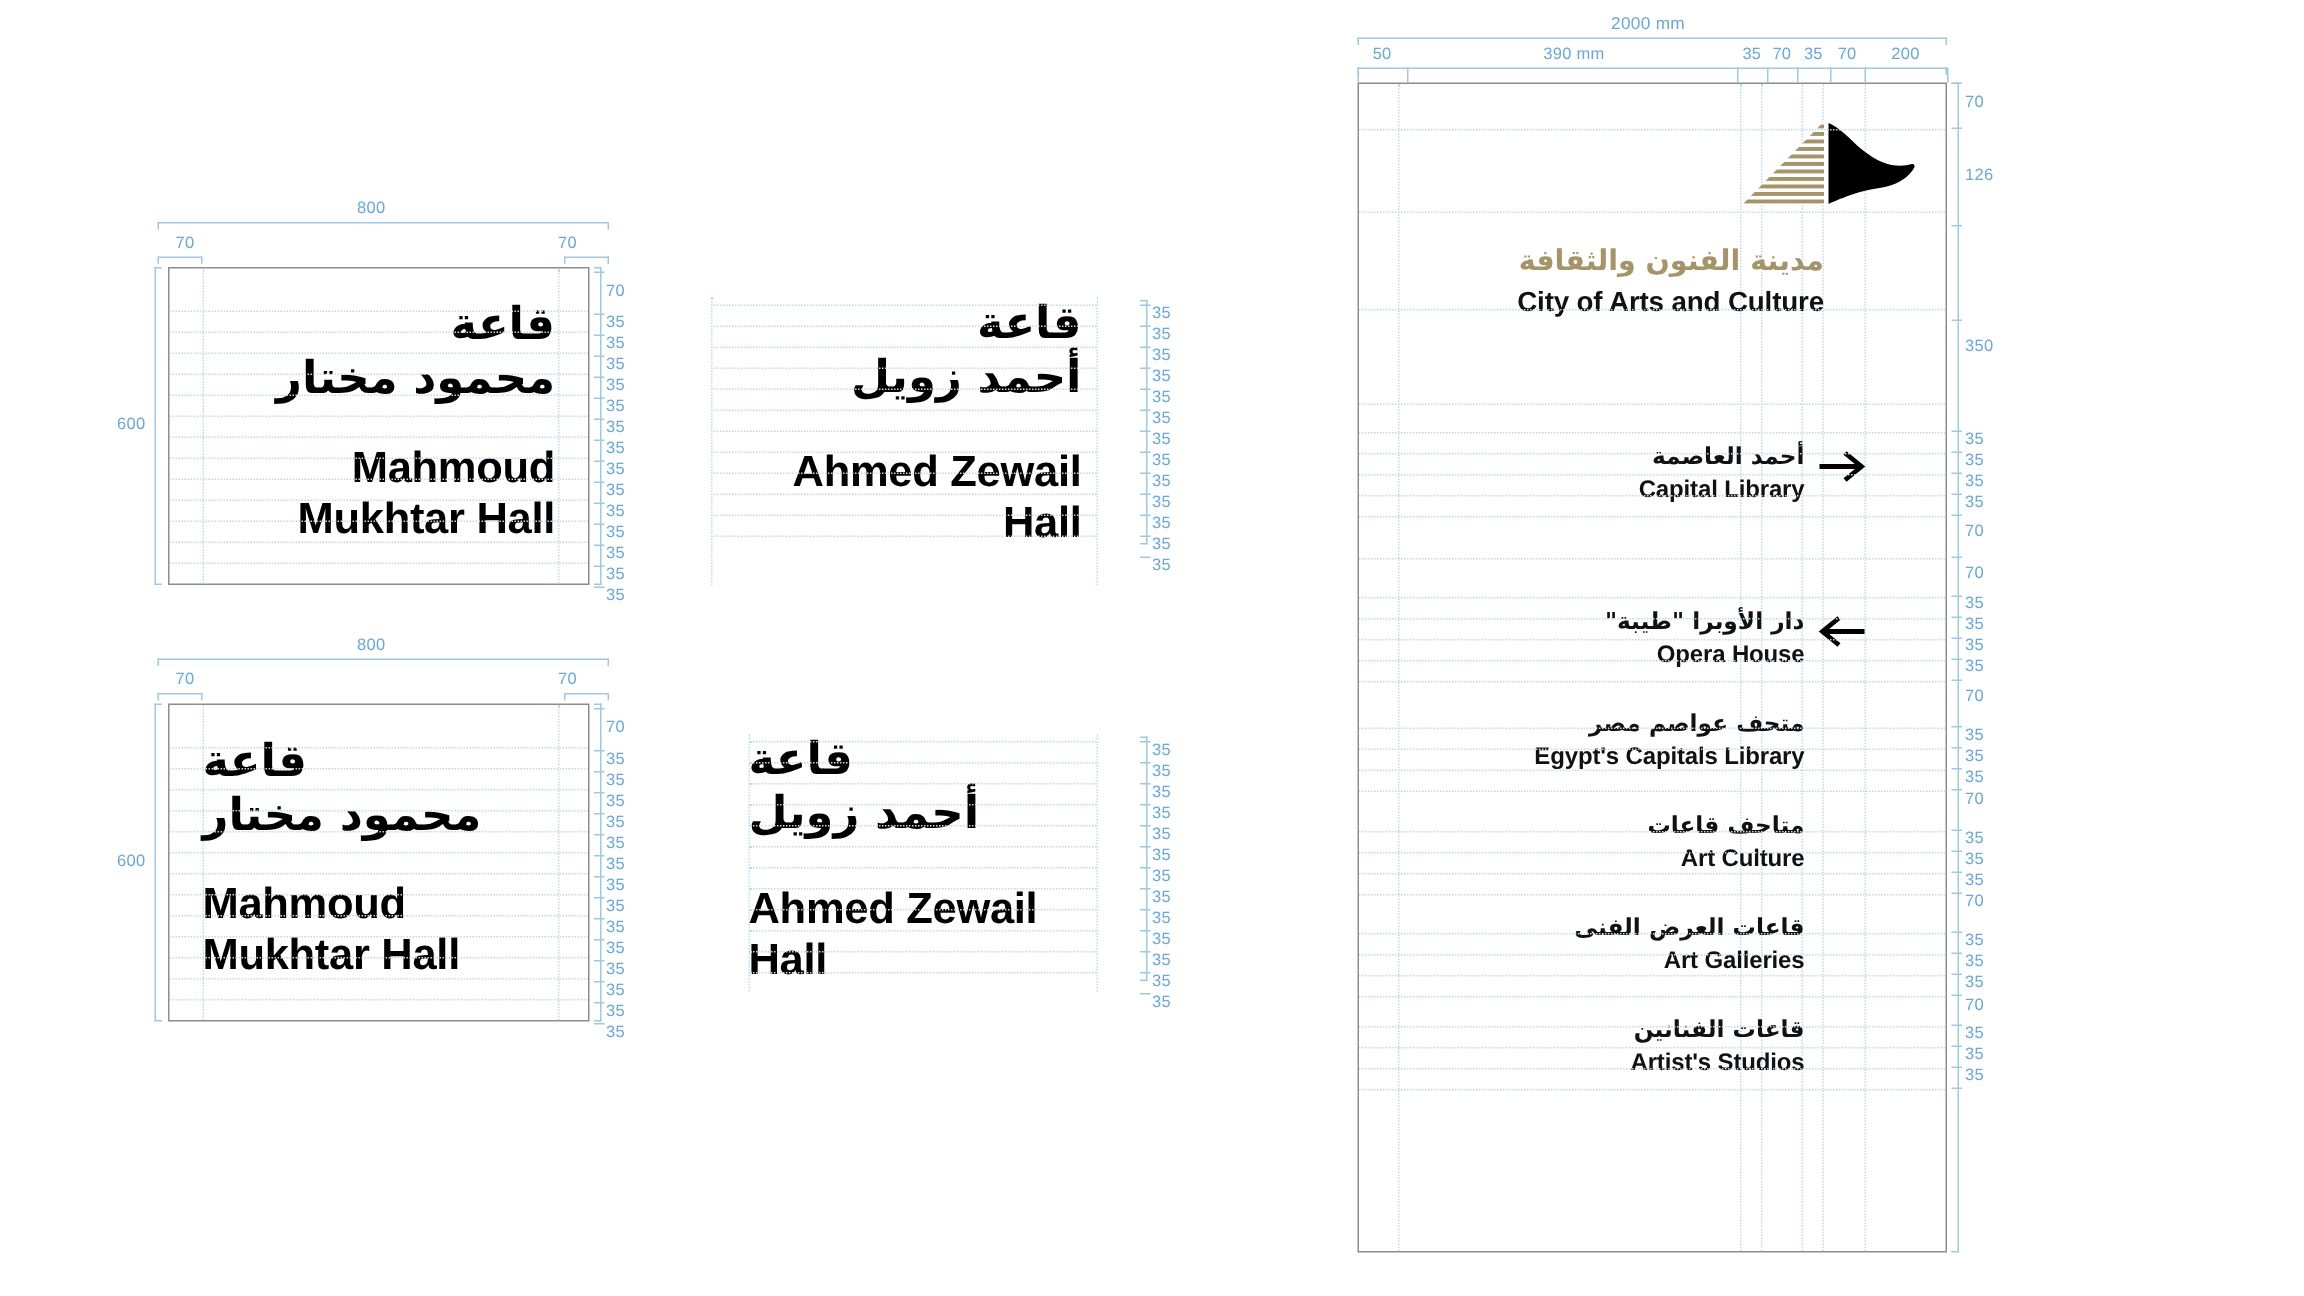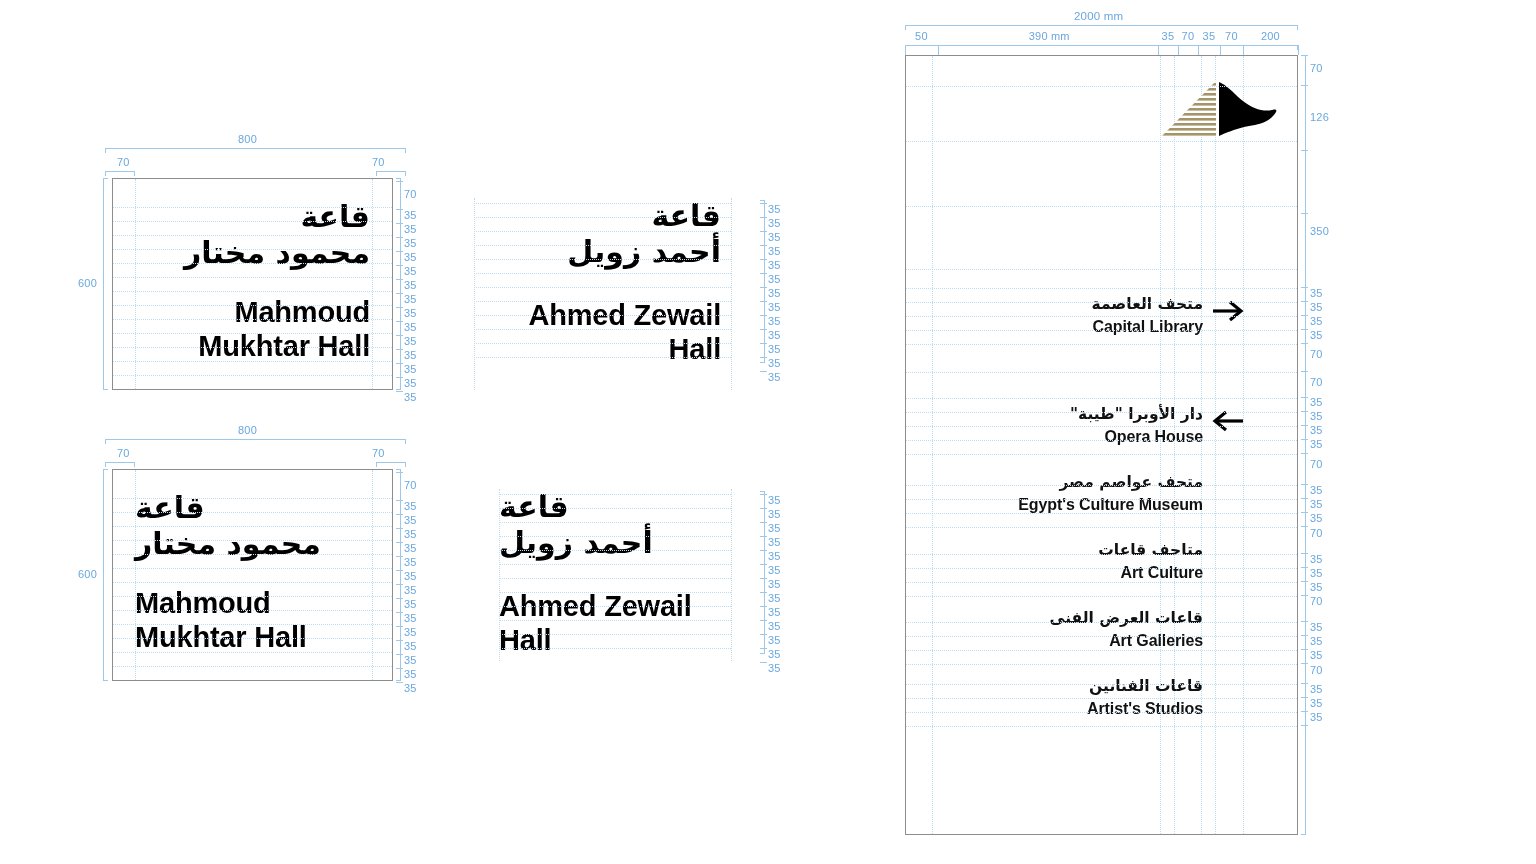--- a/index.html
+++ b/index.html
@@ -434,40 +434,42 @@
               <rect x="0" y="37" width="56" height="2.6"></rect>
               <rect x="0" y="42" width="56" height="2.6"></rect>
               <rect x="0" y="47" width="56" height="2.6"></rect>
               <rect x="0" y="52" width="56" height="2.6"></rect>
             </g>
           </g>
           <path d="M58,1 L58,55 C58,55 75,47 88,45 C96,44 104,42 110,37 C112,35 114,33 115,31 C116,29.5 115,28 113,28.5 C110,29.3 106,30 100,29 C92,27.6 82,21 74,13 C68,7 62,2.5 58,1 Z" fill="#000000"></path>
         </svg>
       </div>
 
+      <div class="brand-ar" style="left:0;top:108px;width:310px;">مدينة الفنون والثقافة</div>
+      <div class="brand-en" style="left:0;top:135px;width:310px;">City of Arts and Culture</div>
 
       <div id="dirEntries">
-          <div class="dir-ar" style="left: 0px; top: 240px; width: 297px;">متحف العاصمة</div>
+          <div class="dir-ar" style="left: 0px; top: 240px; width: 297px;">أحمد العاصمة</div>
           <div class="dir-en" style="left: 0px; top: 262px; width: 297px;">Capital Library</div>
           <div class="arrow" style="left: 305px; top: 242px;"><svg width="34" height="26" viewBox="0 0 34 26" xmlns="http://www.w3.org/2000/svg">
               <g stroke="#000" stroke-width="3.2" fill="none" stroke-linecap="butt">
                 <line x1="2" y1="13" x2="28" y2="13"></line>
                 <polyline points="19,4 30,13 19,22" stroke-linejoin="miter"></polyline>
               </g>
             </svg></div>
           <div class="dir-ar" style="left: 0px; top: 350px; width: 297px;">دار الأوبرا "طيبة"</div>
           <div class="dir-en" style="left: 0px; top: 372px; width: 297px;">Opera House</div>
           <div class="arrow" style="left: 305px; top: 352px;"><svg width="34" height="26" viewBox="0 0 34 26" xmlns="http://www.w3.org/2000/svg">
               <g transform="scale(-1,1) translate(-34,0)" stroke="#000" stroke-width="3.2" fill="none" stroke-linecap="butt">
                 <line x1="2" y1="13" x2="28" y2="13"></line>
                 <polyline points="19,4 30,13 19,22" stroke-linejoin="miter"></polyline>
               </g>
             </svg></div>
           <div class="dir-ar" style="left: 0px; top: 418px; width: 297px;">متحف عواصم مصر</div>
-          <div class="dir-en" style="left: 0px; top: 440px; width: 297px;">Egypt's Culture Museum</div>
+          <div class="dir-en" style="left: 0px; top: 440px; width: 297px;">Egypt's Capitals Library</div>
           <div class="dir-ar" style="left: 0px; top: 486px; width: 297px;">متاحف قاعات</div>
           <div class="dir-en" style="left: 0px; top: 508px; width: 297px;">Art Culture</div>
           <div class="dir-ar" style="left: 0px; top: 554px; width: 297px;">قاعات العرض الفنى</div>
           <div class="dir-en" style="left: 0px; top: 576px; width: 297px;">Art Galleries</div>
           <div class="dir-ar" style="left: 0px; top: 622px; width: 297px;">قاعات الفنانين</div>
           <div class="dir-en" style="left: 0px; top: 644px; width: 297px;">Artist's Studios</div>
         </div>
     <div class="guide-h" style="left: 0px; top: 30px; width: 393px;"></div>
         <div class="guide-h" style="left: 0px; top: 85px; width: 393px;"></div>
         <div class="guide-h" style="left: 0px; top: 150px; width: 393px;"></div>

